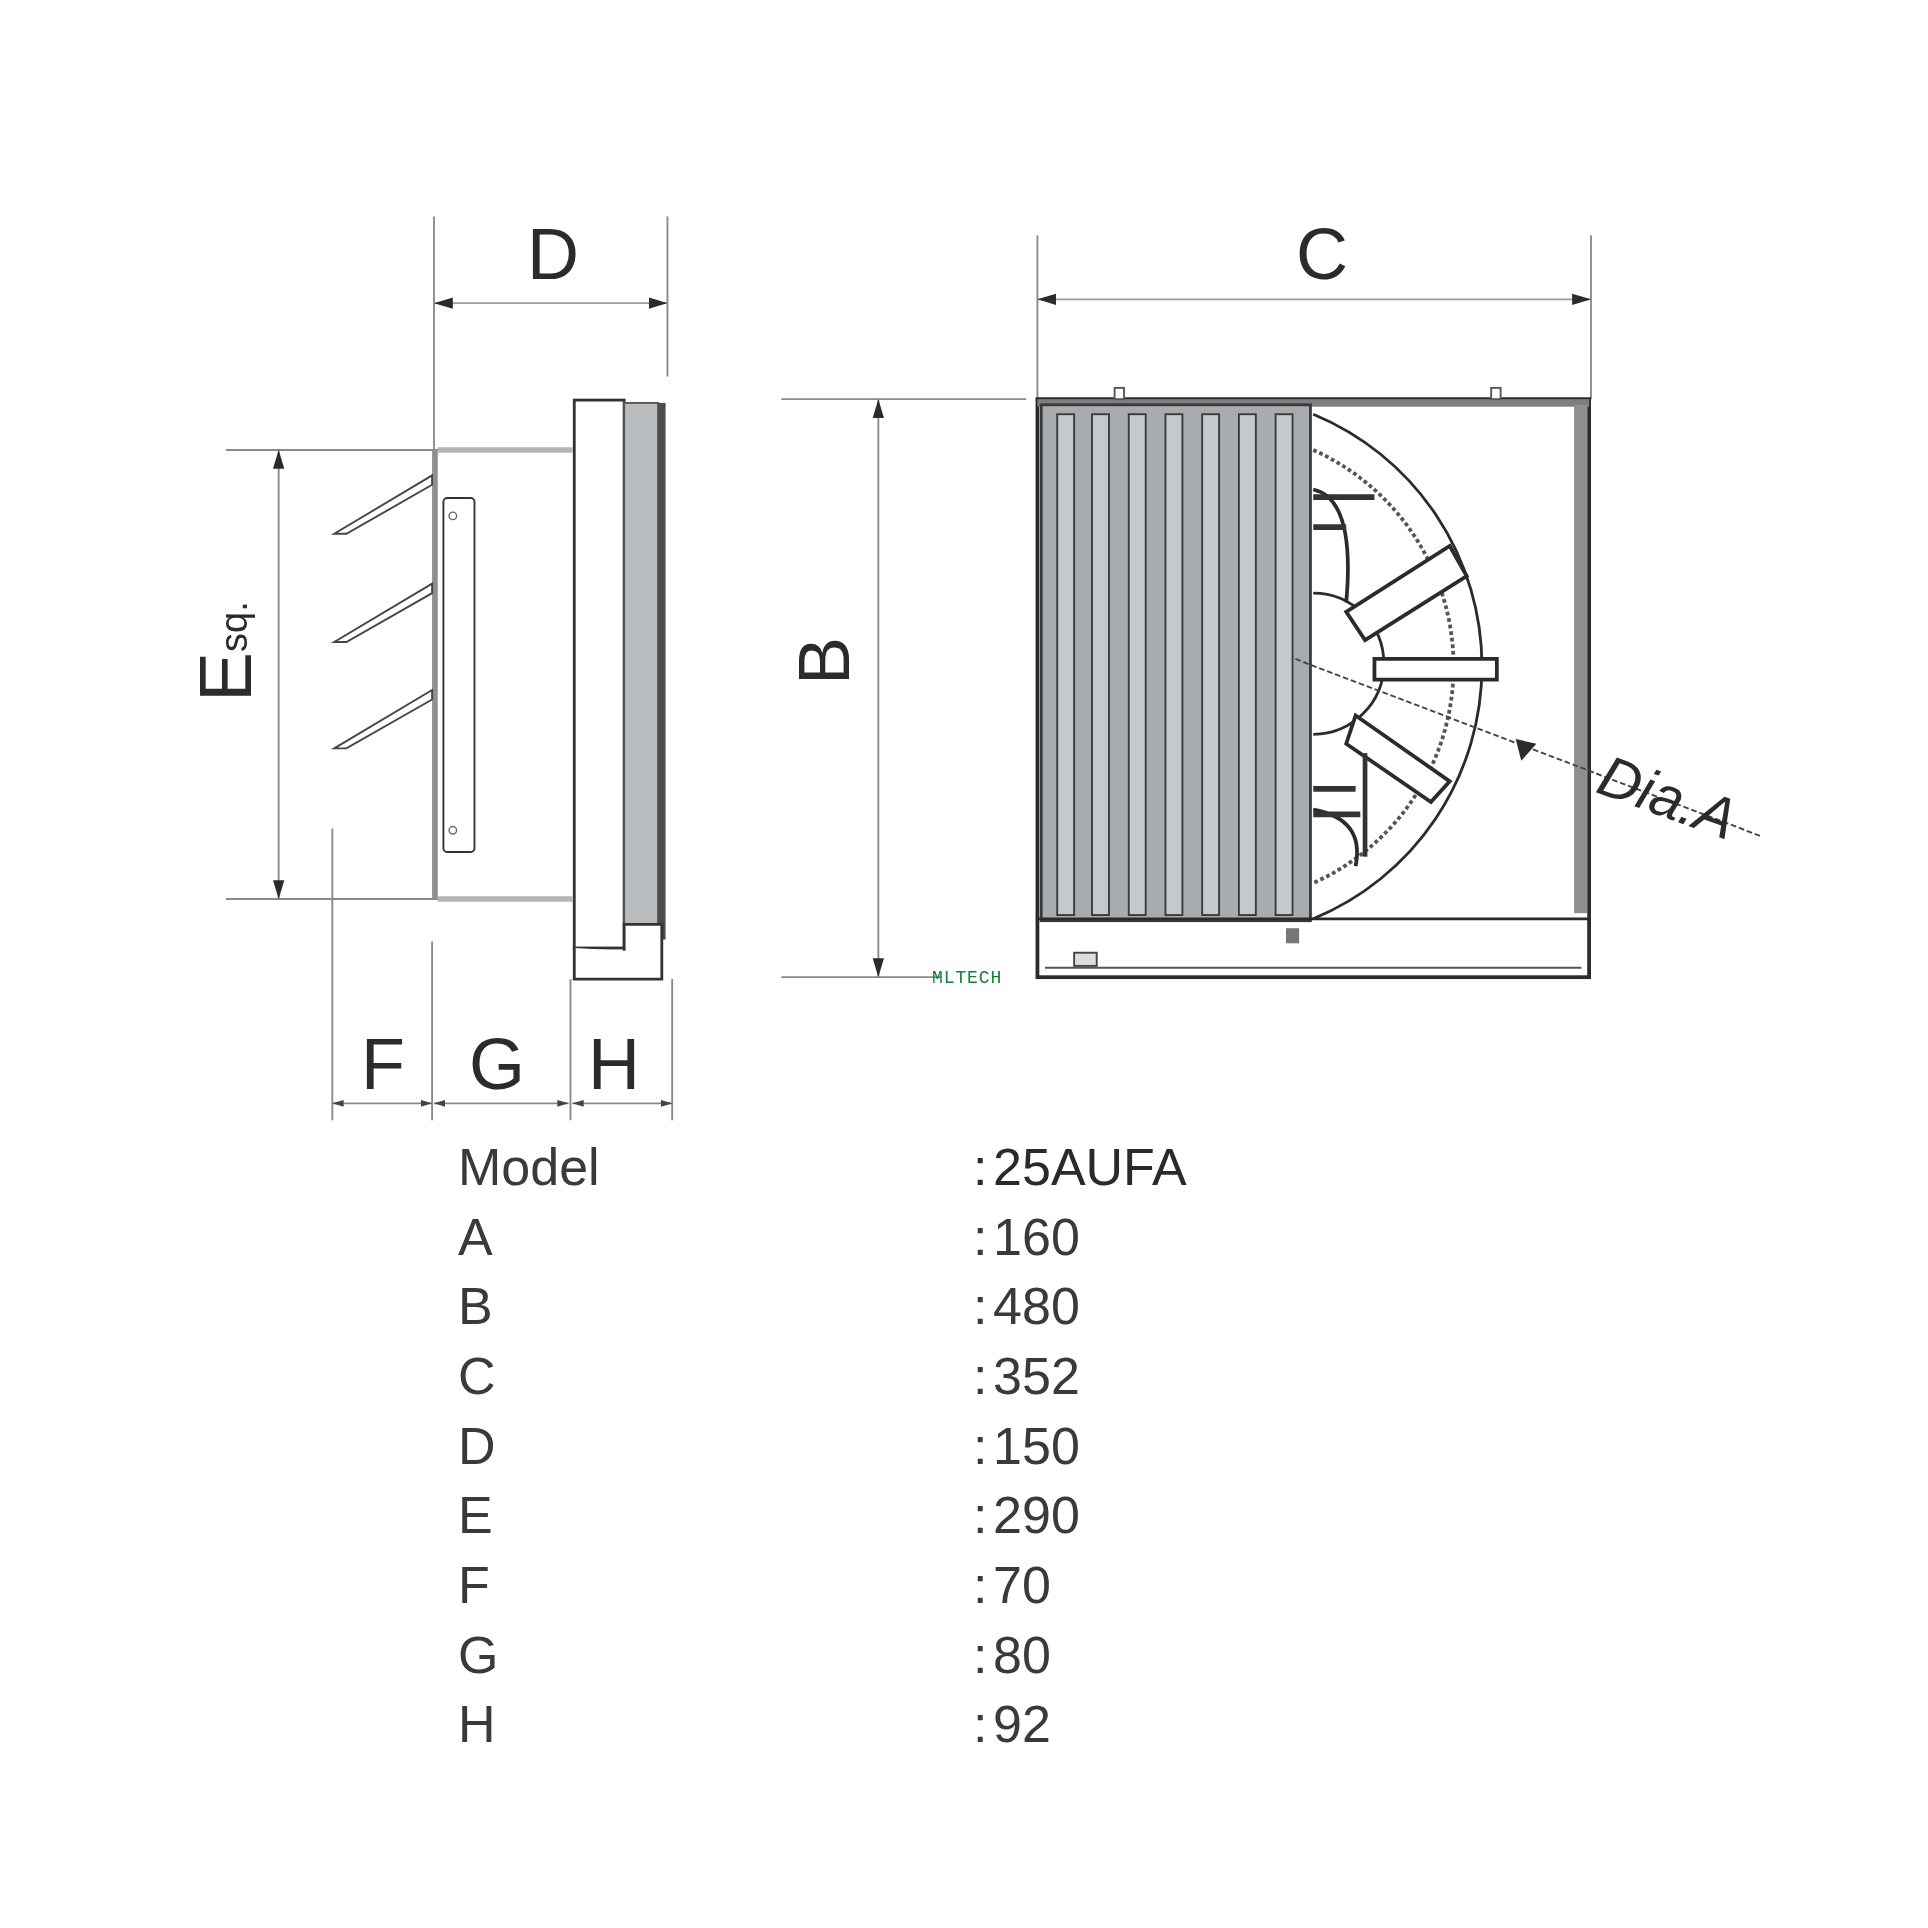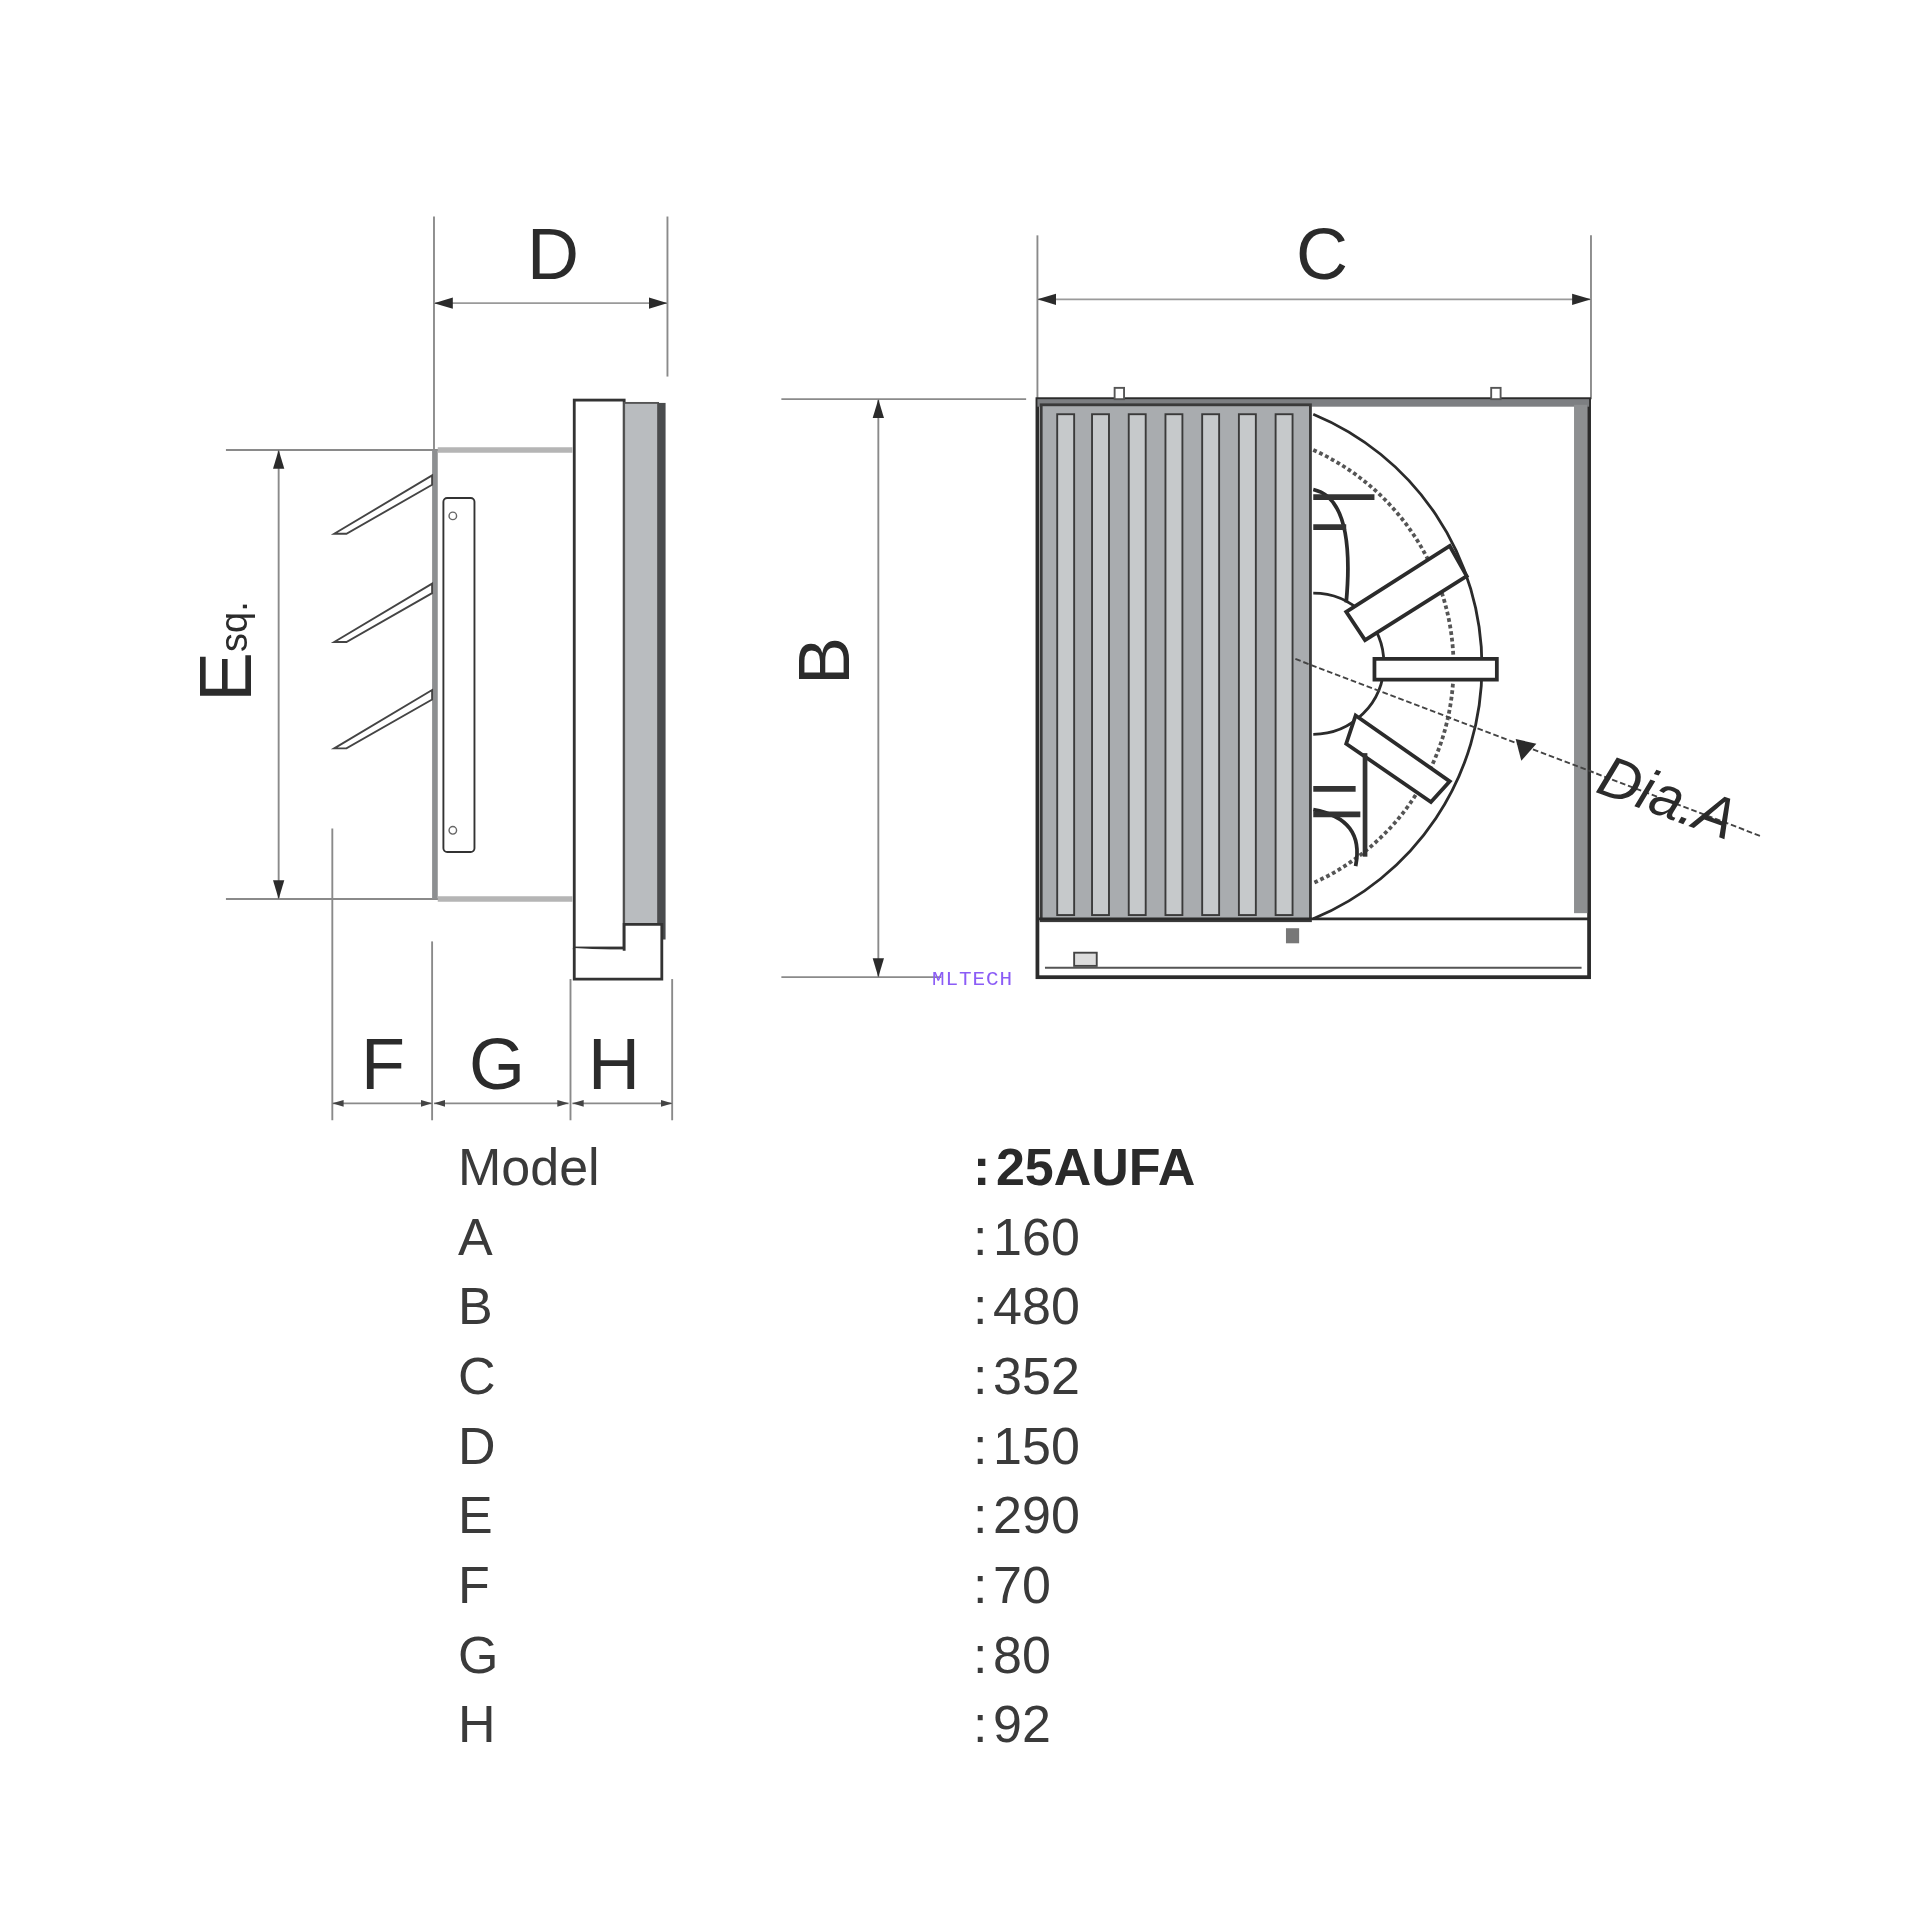--- a/index.html
+++ b/index.html
@@ -1,26 +1,26 @@
 <!DOCTYPE html>
 <html style="font-size:15px"><head>
 <meta charset="utf-8">
 <style>
   html, body { margin:0; padding:0; background:#ffffff; }
   #canvas { position:relative; width:1928px; height:1928px; background:#ffffff; overflow:hidden; font-family:"Liberation Sans", sans-serif; color:#2a2a2a; }
   svg.drawing { position:absolute; left:0; top:0; }
   .dim-label { position:absolute; font-family:"Liberation Sans", sans-serif; font-size:72px; color:#2b2b2b; line-height:1; }
   .dia-label { position:absolute; font-family:"Liberation Sans", sans-serif; font-style:italic; font-size:58px; color:#2b2b2b; transform:rotate(20deg); transform-origin:left center; line-height:1; }
-  .watermark { position:absolute; font-family:"Liberation Mono", monospace; font-size:21px; color:#8b5cf6; letter-spacing:0.9px; }
+  .watermark { position:absolute; font-family:"Liberation Mono", monospace; font-size:18px; color:#15803d; letter-spacing:0.9px; }
   .spec-table { position:absolute; left:446px; top:1137px; }
   .spec-row { position:absolute; height:66px; white-space:nowrap; font-size:52px; color:#3a3a3a; }
   .spec-key { position:absolute; left:12px; }
   .spec-val { position:absolute; left:527px; }
   .spec-val .colon { margin-right:5.6px; }
-  .spec-val.bold { font-weight:bold; color:#2a2a2a; }
+  .spec-val.bold { font-weight:normal; color:#2a2a2a; }
   .e-label { position:absolute; left:188px; top:556px; font-size:75px; color:#2b2b2b; transform:rotate(-90deg); transform-origin:left top; white-space:nowrap; line-height:1; }
   .e-label sub { font-size:38px; vertical-align:baseline; position:relative; top:-3.8px; }
   .b-label { position:absolute; font-size:72px; color:#2b2b2b; transform:rotate(-90deg); line-height:1; }
 </style>
 </head>
 <body>
 
 <div id="canvas">
 
   <svg class="drawing" width="1928" height="1928" viewBox="0 0 2048 2048">

